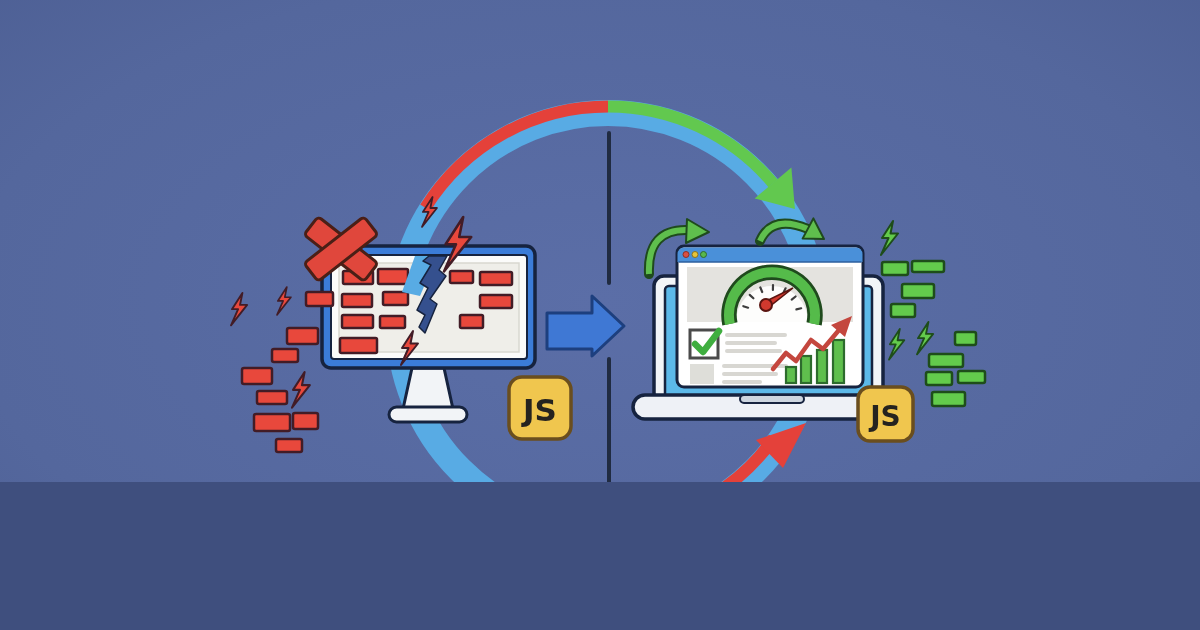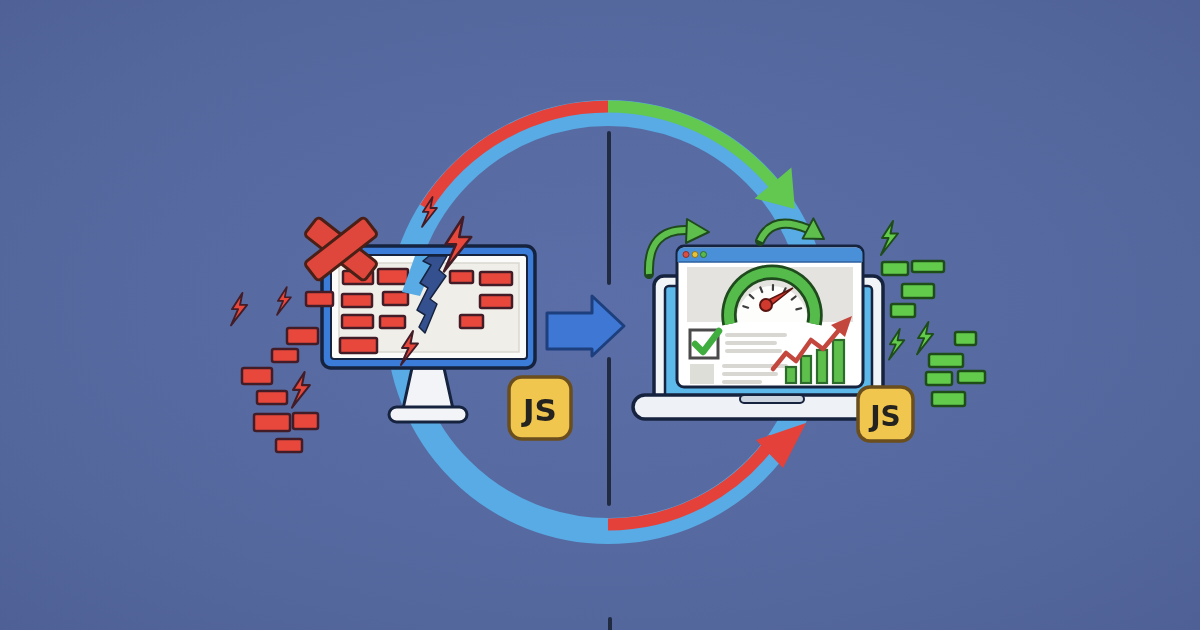--- a/index.html
+++ b/index.html
@@ -1,16 +1,16 @@
 <!DOCTYPE html>
 <html><head>
 <meta charset="utf-8">
 <style>
   html,body{margin:0;padding:0;background:#3f4f7e;}
-  .stage{position:relative;width:1200px;height:630px;overflow:hidden;
+  .stage{position:relative;width:1200px;height:482px;overflow:hidden;
          font-family:"DejaVu Sans","Liberation Sans",sans-serif;}
   .stage svg{display:block;width:1200px;height:630px;}
   .js-text{font-family:"DejaVu Sans","Liberation Sans",sans-serif;font-weight:bold;fill:#25231f;}
 </style>
 </head>
 <body>
 
 <div class="stage">
 <svg viewBox="0 0 1200 630" xmlns="http://www.w3.org/2000/svg">
 

